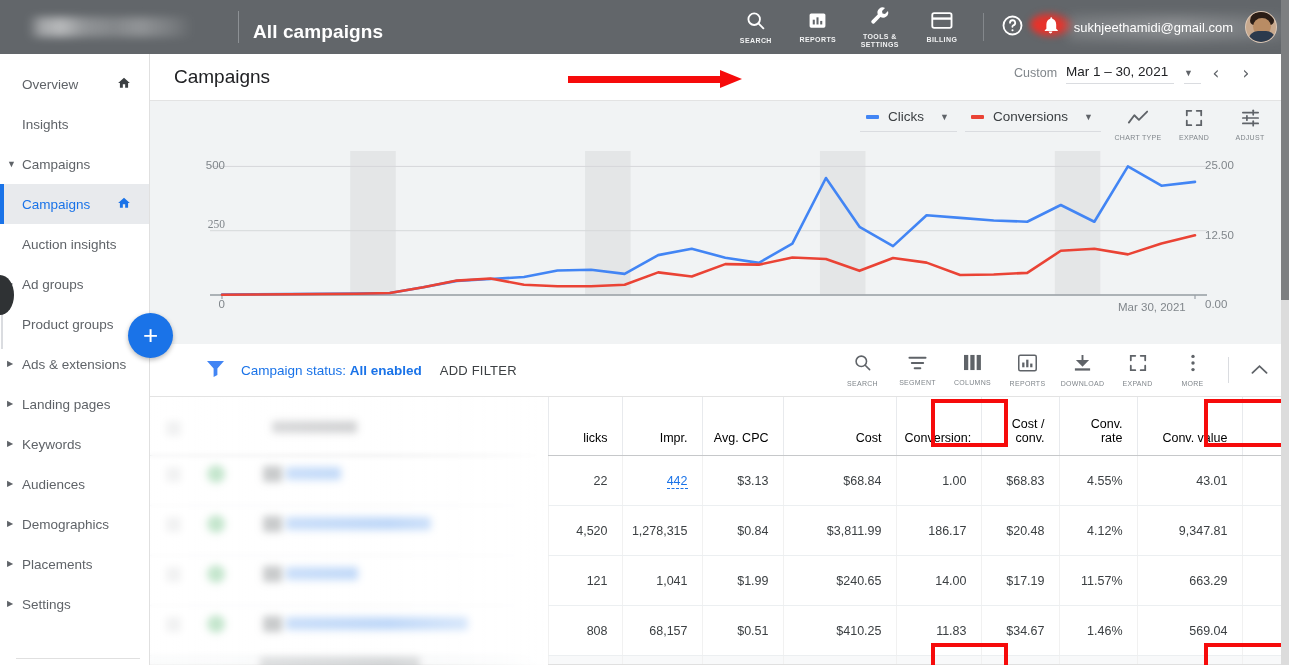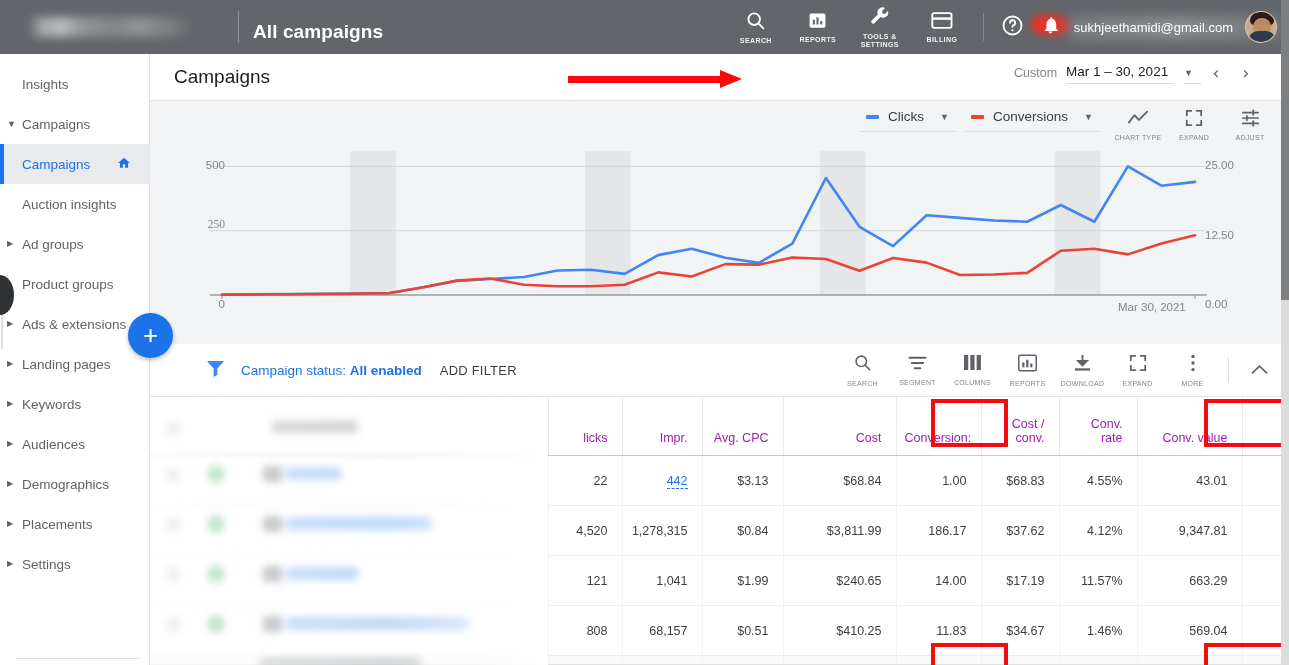--- a/index.html
+++ b/index.html
@@ -198,21 +198,21 @@
     position: absolute; left: -22px; top: 259px; width: 45px; height: 45px;
     border-radius: 50%; background: #1a73e8; color: #fff; font-size: 26px;
     display: flex; align-items: center; justify-content: center; z-index: 30;
     box-shadow: 0 2px 5px rgba(0,0,0,.28); cursor: pointer; font-weight: 300;
   }
 
   
   .tablewrap { position: relative; height: 268px; overflow: hidden; background: #fff; }
   table.data { border-collapse: collapse; width: 1139px; table-layout: fixed; }
   table.data th {
-    font-size: 12.5px; color: #a21caf; font-weight: normal; text-align: right;
+    font-size: 12.5px; color: #000000; font-weight: normal; text-align: right;
     vertical-align: bottom; padding: 6px 14px 10px 8px; height: 52px;
     border-right: 1px solid #e8eaed; border-bottom: 1px solid #c6c8ca;
     line-height: 14px; background: #fff;
   }
   table.data td {
     font-size: 12.5px; color: #3c4043; text-align: right;
     padding: 6px 14px 6px 8px; height: 50px;
     border-right: 1px solid #f1f1f1; border-bottom: 1px solid #eceff1;
     background: #fff;
   }
@@ -344,20 +344,28 @@
     <div class="tb-avatar">
       <div class="av-hair"></div>
       <div class="av-face"></div>
       <div class="av-body"></div>
     </div>
   </div>
 
   <div class="sidebar">
     <div class="nav-rail"></div>
 
+    <div class="nav-item">
+      <span>Overview</span>
+      <span class="home-ic">
+        <svg width="14" height="14" viewBox="0 0 24 24" fill="#3c4043">
+            <path d="M10 20v-6h4v6h5v-8h3L12 3 2 12h3v8z"></path>
+          </svg>
+      </span>
+    </div>
 
 
     <div class="nav-item">
       <span>Insights</span>
     </div>
 
     <div class="nav-item">
       <span class="arrow open">▼</span>
       <span>Campaigns</span>
     </div>
@@ -655,21 +663,21 @@
             <td>43.01</td>
             <td>0.62</td>
           </tr>
           <tr>
             <td class="c-name"></td>
             <td>4,520</td>
             <td>1,278,315</td>
             <td>$0.84</td>
             <td>$3,811.99</td>
             <td>186.17</td>
-            <td>$37.62</td>
+            <td>$20.48</td>
             <td>4.12%</td>
             <td>9,347.81</td>
             <td>2.45</td>
           </tr>
           <tr>
             <td class="c-name"></td>
             <td>121</td>
             <td>1,041</td>
             <td>$1.99</td>
             <td>$240.65</td>

